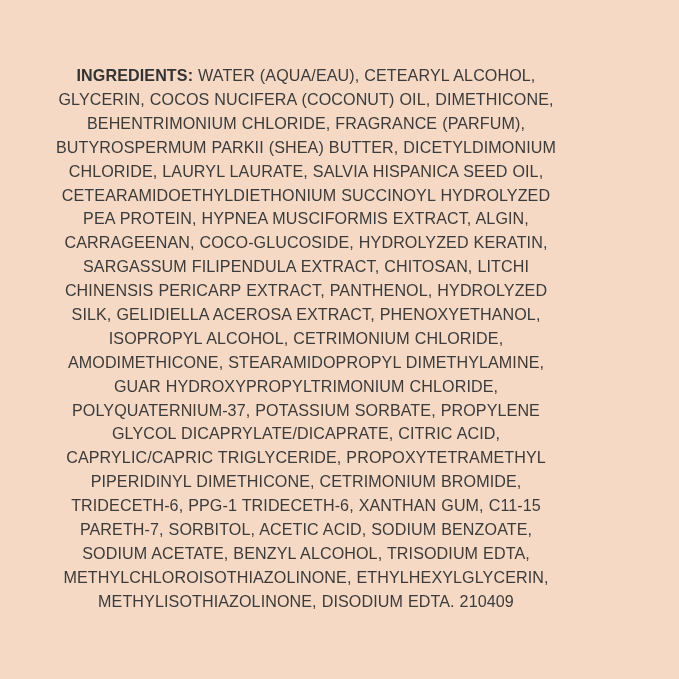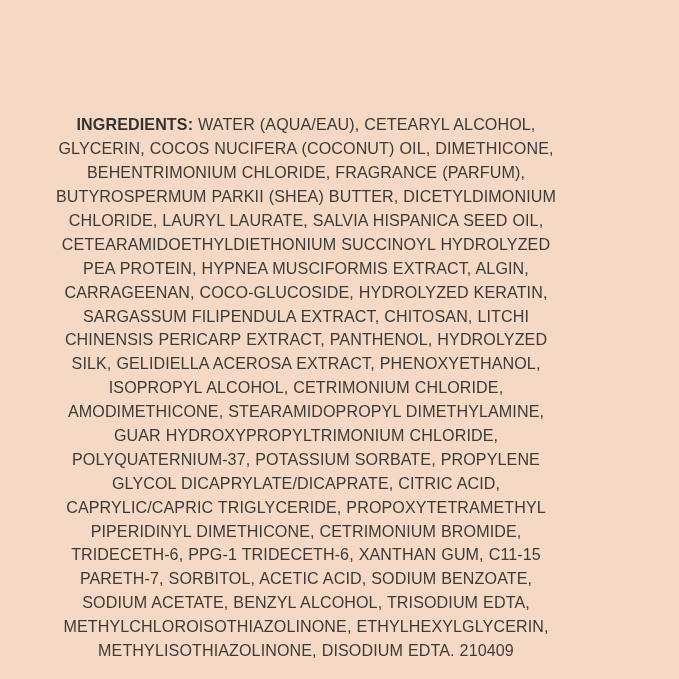--- a/index.html
+++ b/index.html
@@ -11,23 +11,23 @@
     height: 679px;
     background: #f5d9c4;
     font-family: "Liberation Sans", sans-serif;
     overflow: hidden;
   }
   .panel {
     box-sizing: border-box;
     width: 612px;
     height: 679px;
     display: flex;
-    align-items: flex-end;
+    align-items: flex-start;
     justify-content: center;
-    padding: 100px 52px 0 52px;
+    padding: 48px 52px 0 52px;
   }
   .ingredients-block {
     width: 100%;
     text-align: center;
     color: #3b3b3b;
     font-size: 16.1px;
     line-height: 1.485;
     letter-spacing: 0.1px;
     word-spacing: 0.4px;
   }

